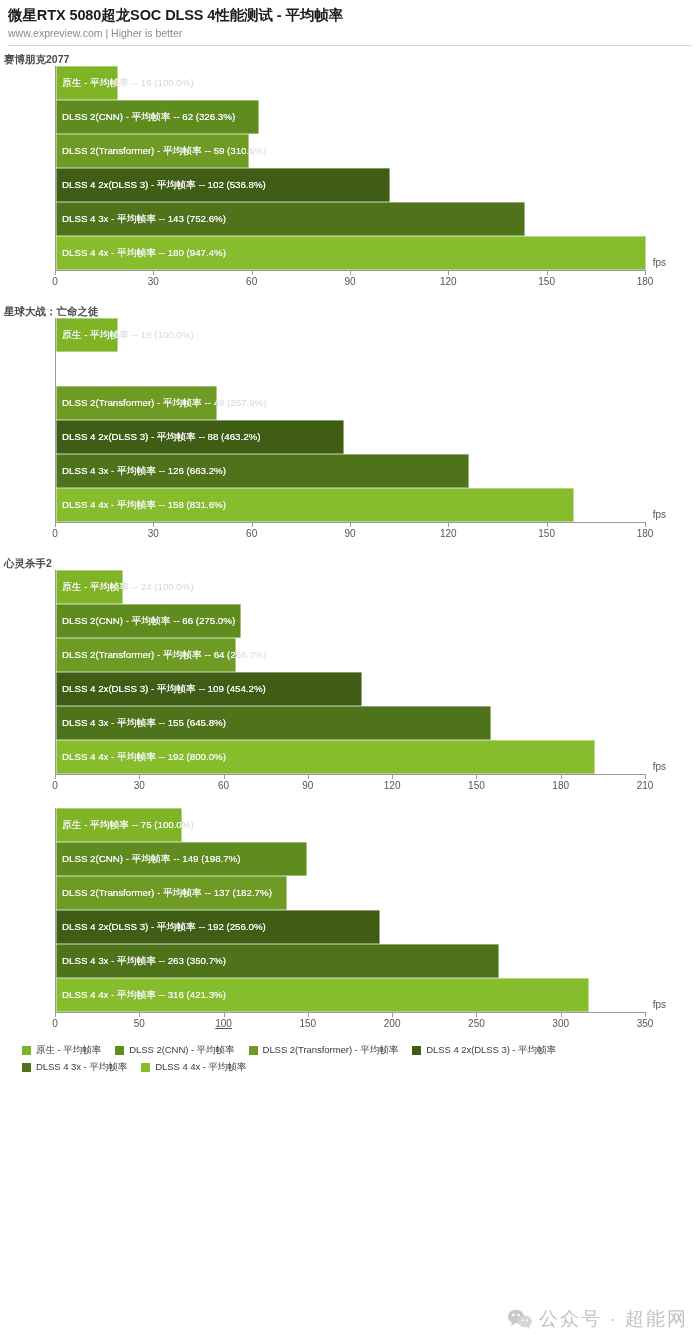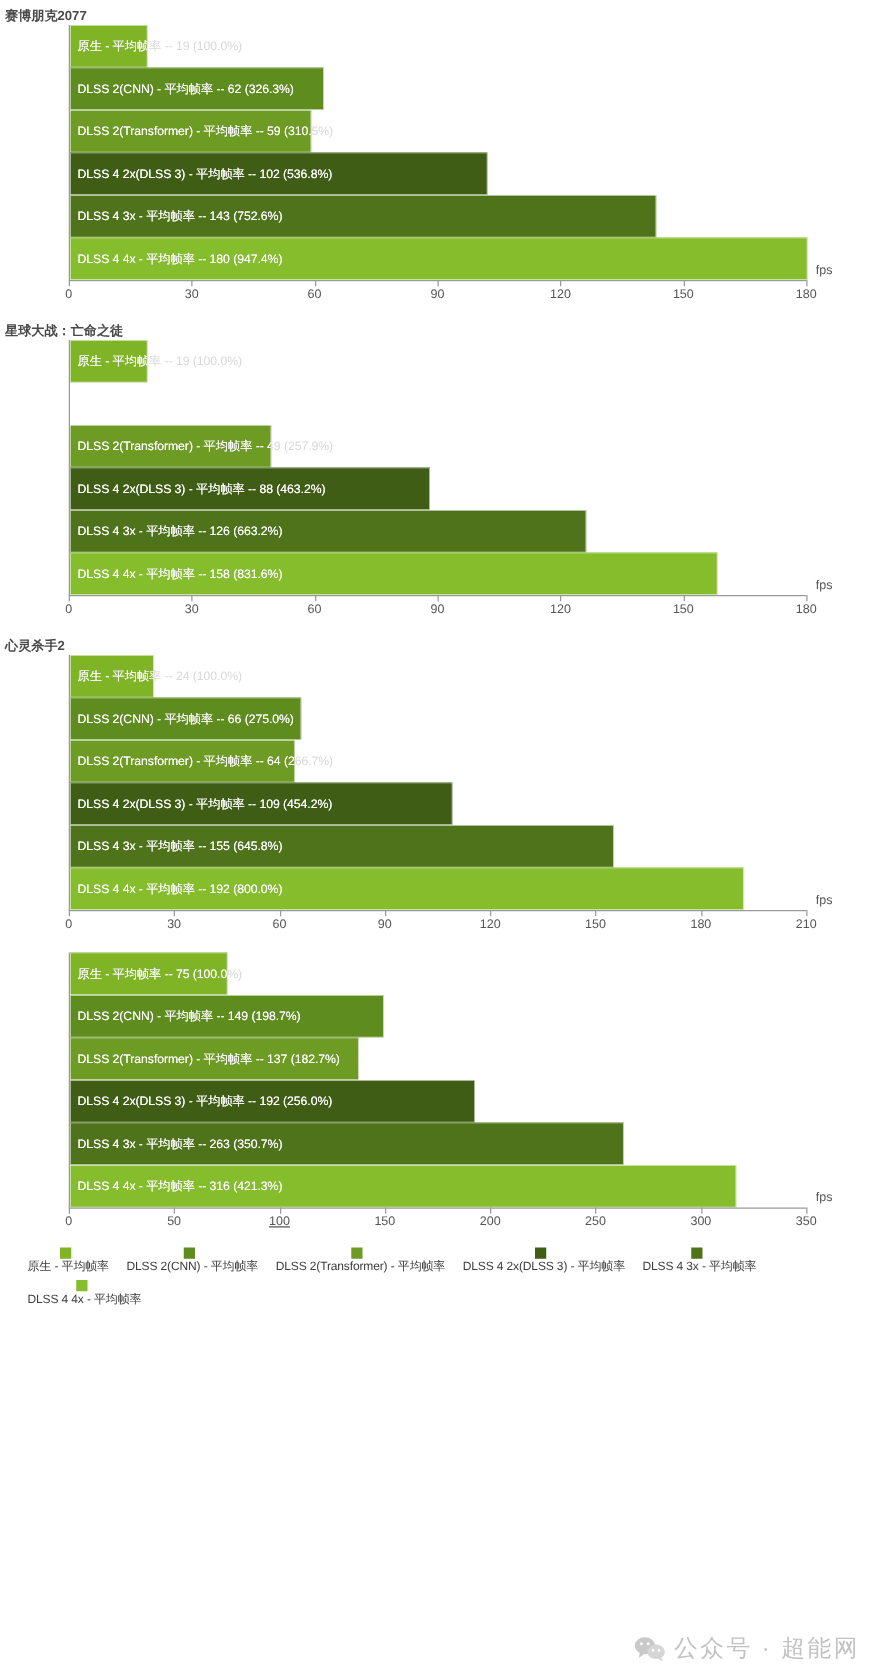--- a/index.html
+++ b/index.html
@@ -86,39 +86,43 @@
   
   .legend {
     position: relative;
     margin: 6px 0 0 22px; width: 660px;
     display: flex; flex-wrap: wrap; align-items: center;
     row-gap: 4px;
   }
   .legend-item {
     display: flex; align-items: center; margin-right: 14px;
     white-space: nowrap;
-    flex-direction: column;
   }
   .legend-swatch {
     width: 9px; height: 9px; margin-right: 5px; flex: none;
   }
   .legend-text { font-size: 9.6px; color: #3c3c3c; letter-spacing: -0.1px; }
 
   .watermark {
     position: absolute; right: 12px; bottom: 8px;
     display: flex; align-items: center; gap: 6px;
     color: #c2c2c2; font-size: 19px; letter-spacing: 2px;
   }
   .wm-icon { width: 26px; height: 22px; flex: none; }
 </style>
 </head>
 <body>
 
 <div id="root">
 
+  <div class="header">
+    <div class="header-title">微星RTX 5080超龙SOC DLSS 4性能测试 - 平均帧率</div>
+    <div class="header-sub">www.expreview.com | Higher is better</div>
+    <div class="header-rule"></div>
+  </div>
 
   <div id="charts">
       <div class="chart-block" style="padding-top: 6px;">
         <div class="chart-title">赛博朋克2077</div>
         <div class="plot">
           <div class="bars">
             <div class="bar-row">
               <div class="bar" style="width: 62.2778px; background: rgb(127, 180, 39);"></div>
               <div class="bar-label label-ghost">原生 - 平均帧率  --  19 (100.0%)</div>
               <div class="label-clip" style="width: 62.2778px;">

